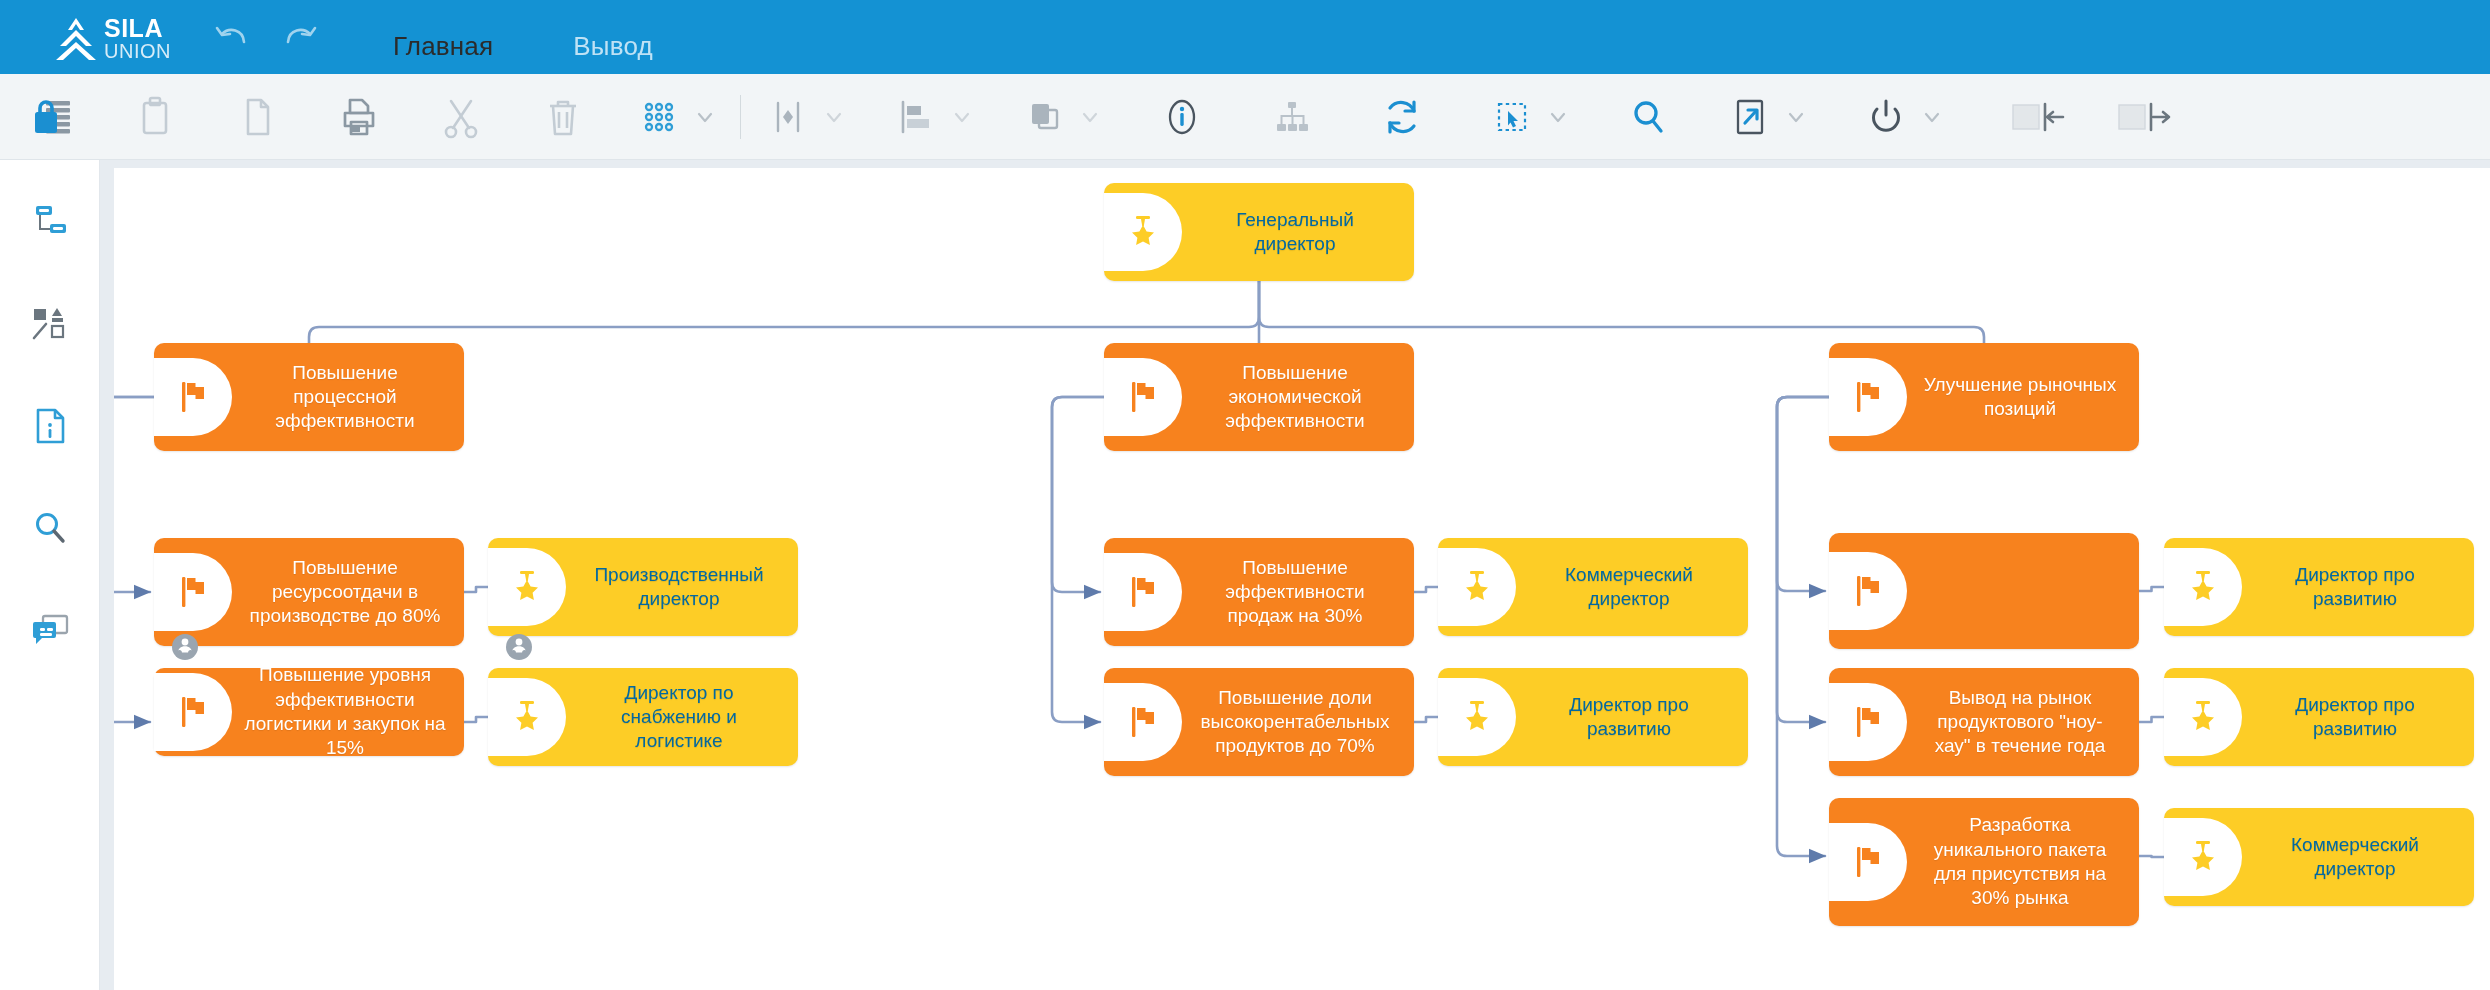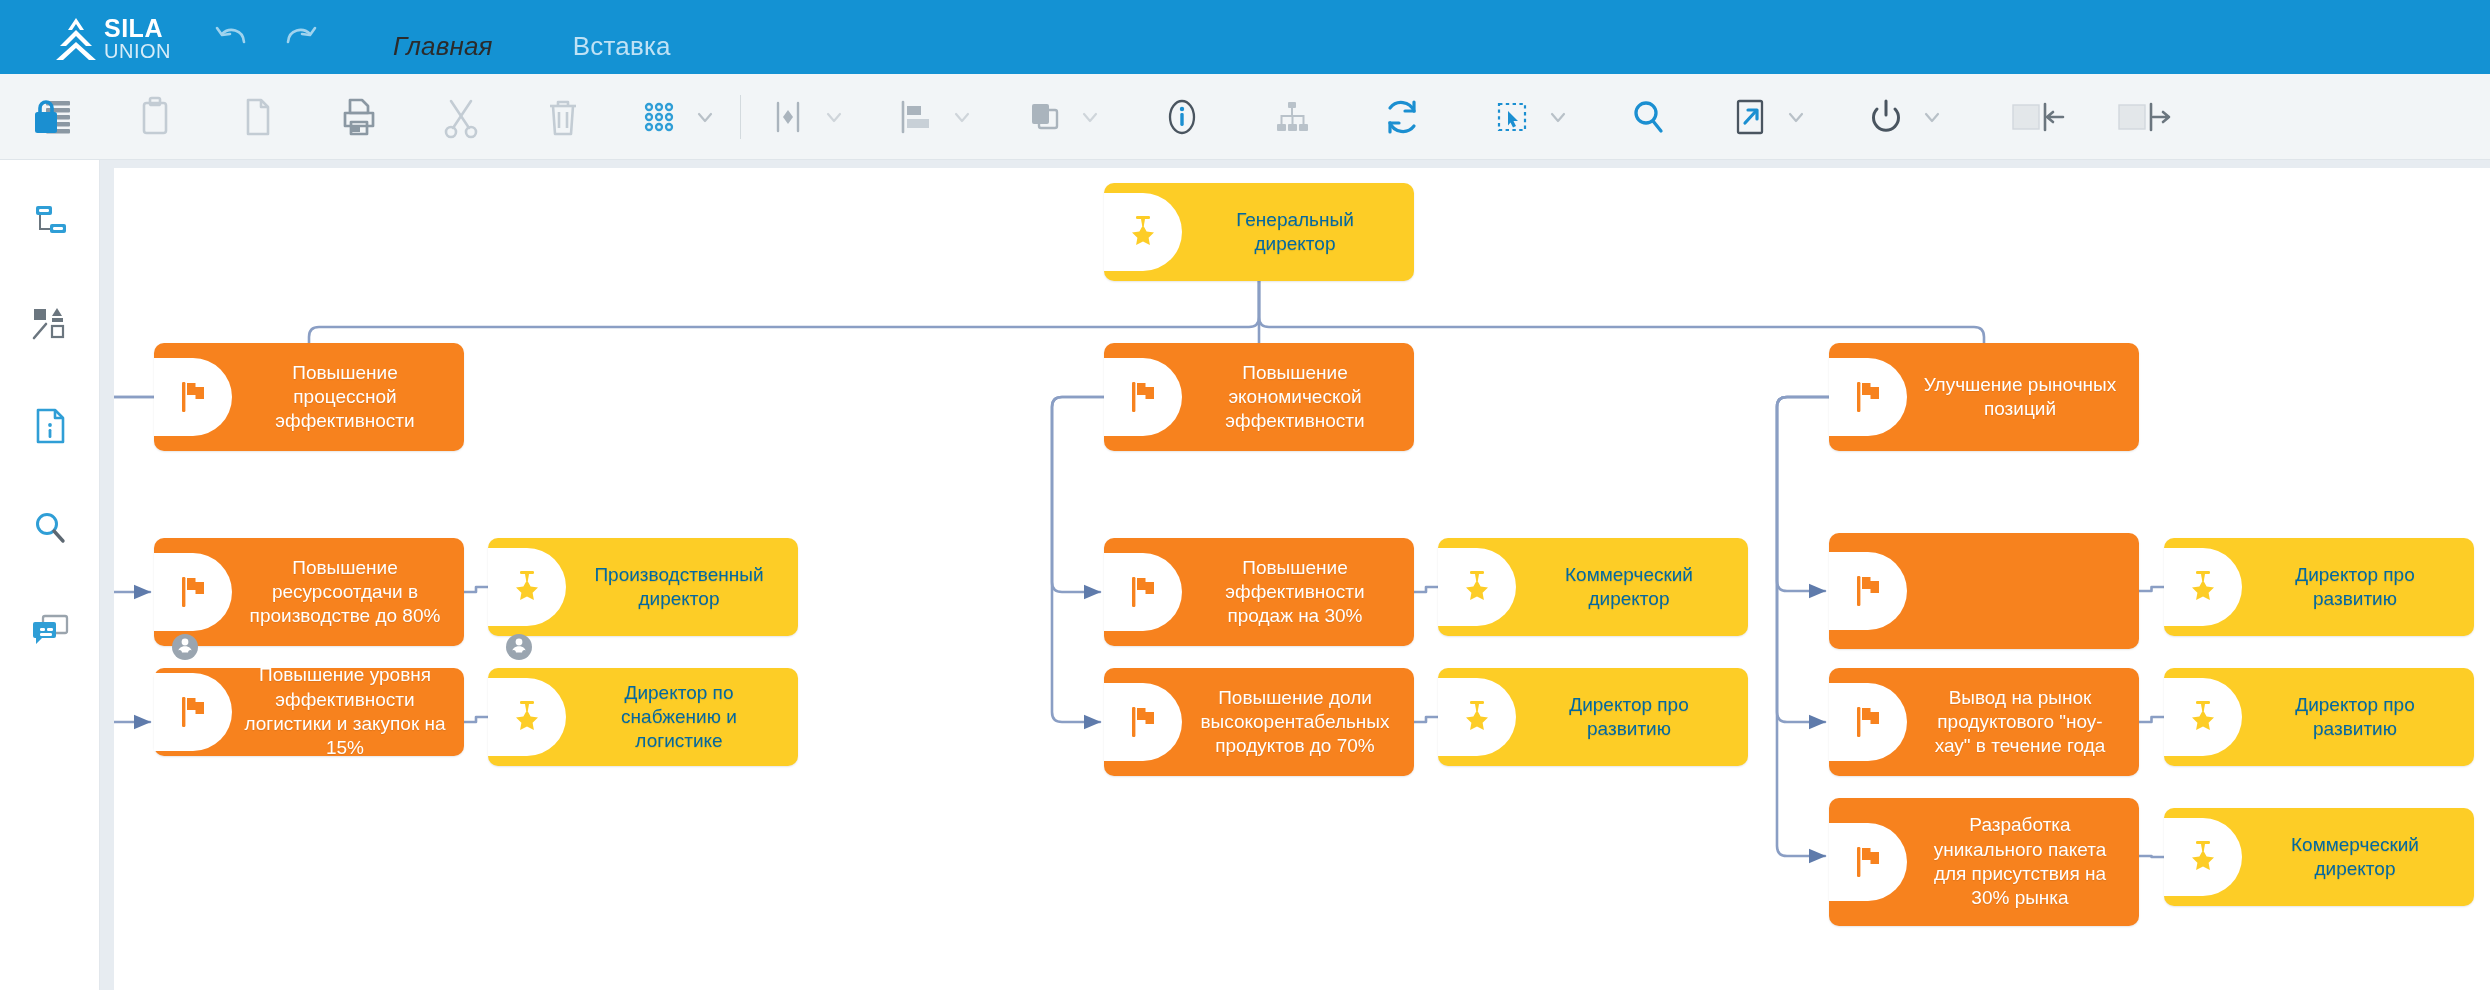--- a/index.html
+++ b/index.html
@@ -35,21 +35,21 @@
   .ur-btn { width: 38px; height: 30px; cursor: pointer; opacity: .85; }
 
   .tabs { display: flex; align-items: flex-end; margin-left: 34px; height: 74px; }
   .tab {
     position: relative; height: 56px;
     padding: 0 40px;
     display: flex; align-items: center; justify-content: center;
     color: #bfe2f5; font-size: 26px; cursor: pointer;
     letter-spacing: .2px;
   }
-  .tab.active { color: #2b2b2b; font-style: italic; }
+  .tab.active { color: #2b2b2b; }
   .tab.active::before {
     content: ""; position: absolute; left: 0; right: 0; top: 0; bottom: 0;
     background: #f2f5f7;
     border-radius: 16px 16px 0 0;
     transform: perspective(40px) rotateX(3deg);
     transform-origin: bottom;
     z-index: -1;
   }
 
   
@@ -176,21 +176,21 @@
     <span class="ur-btn">
       <svg viewBox="0 0 38 30" xmlns="http://www.w3.org/2000/svg" fill="none" stroke="#b9dff3" stroke-width="2.6" stroke-linecap="round" stroke-linejoin="round">
         <path d="M29 10 C22 3, 8 5, 7 18"></path>
         <path d="M34 4 L29 11 L21 10"></path>
       </svg>
     </span>
   </div>
 
   <div class="tabs">
     <div class="tab active">Главная</div>
-    <div class="tab">Вставка</div>
+    <div class="tab">Вывод</div>
   </div>
 </div>
 
 <div class="toolbar">
 
   <div class="tb-gap" style="width:28px"></div>
 
   <div class="tb-item">
     <span class="tb-icon">
       <svg viewBox="0 0 50 50" xmlns="http://www.w3.org/2000/svg">

